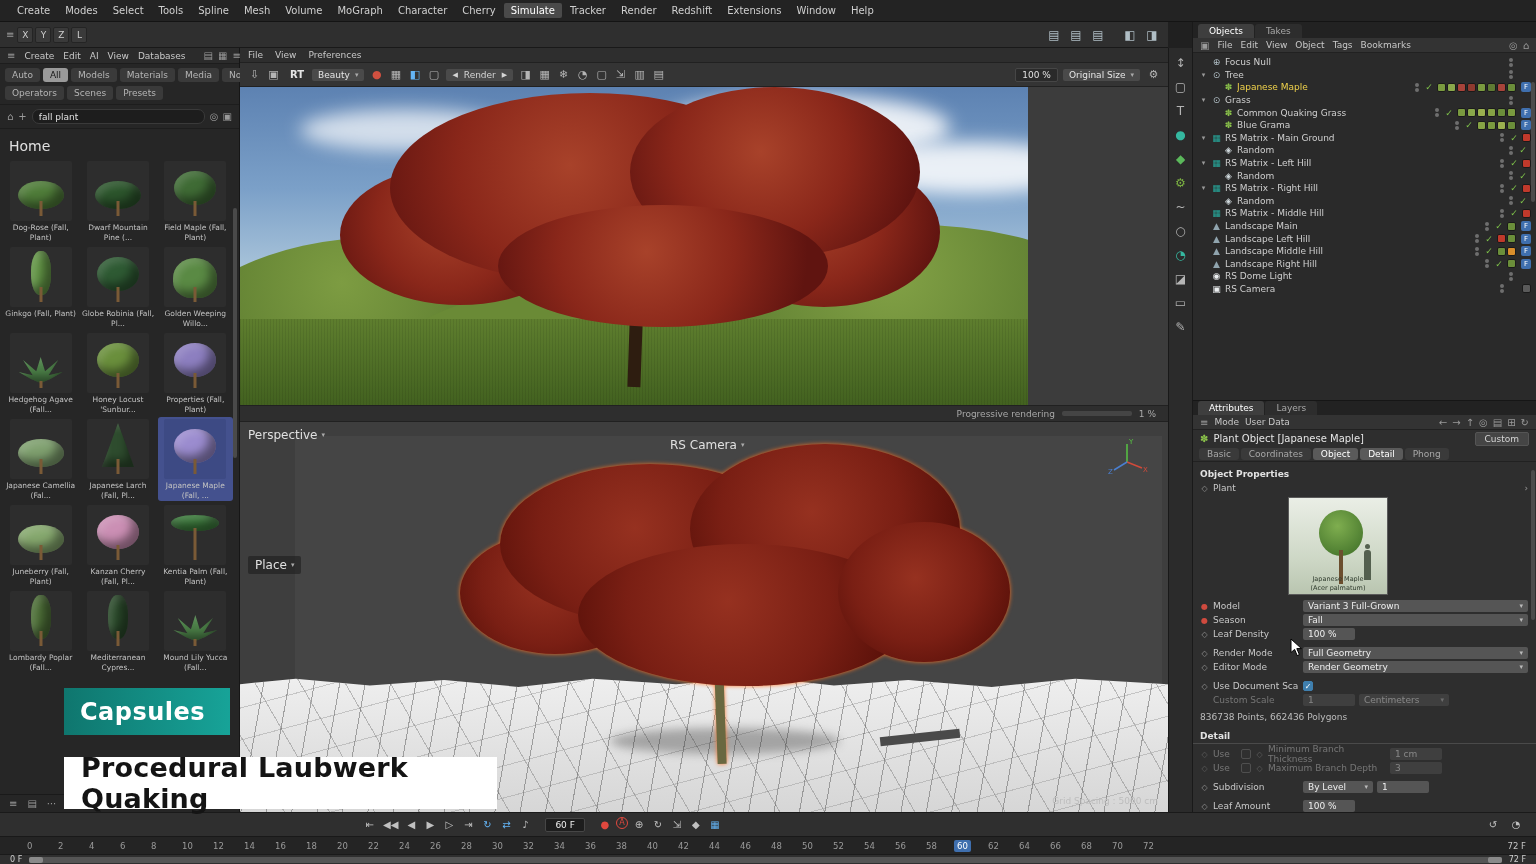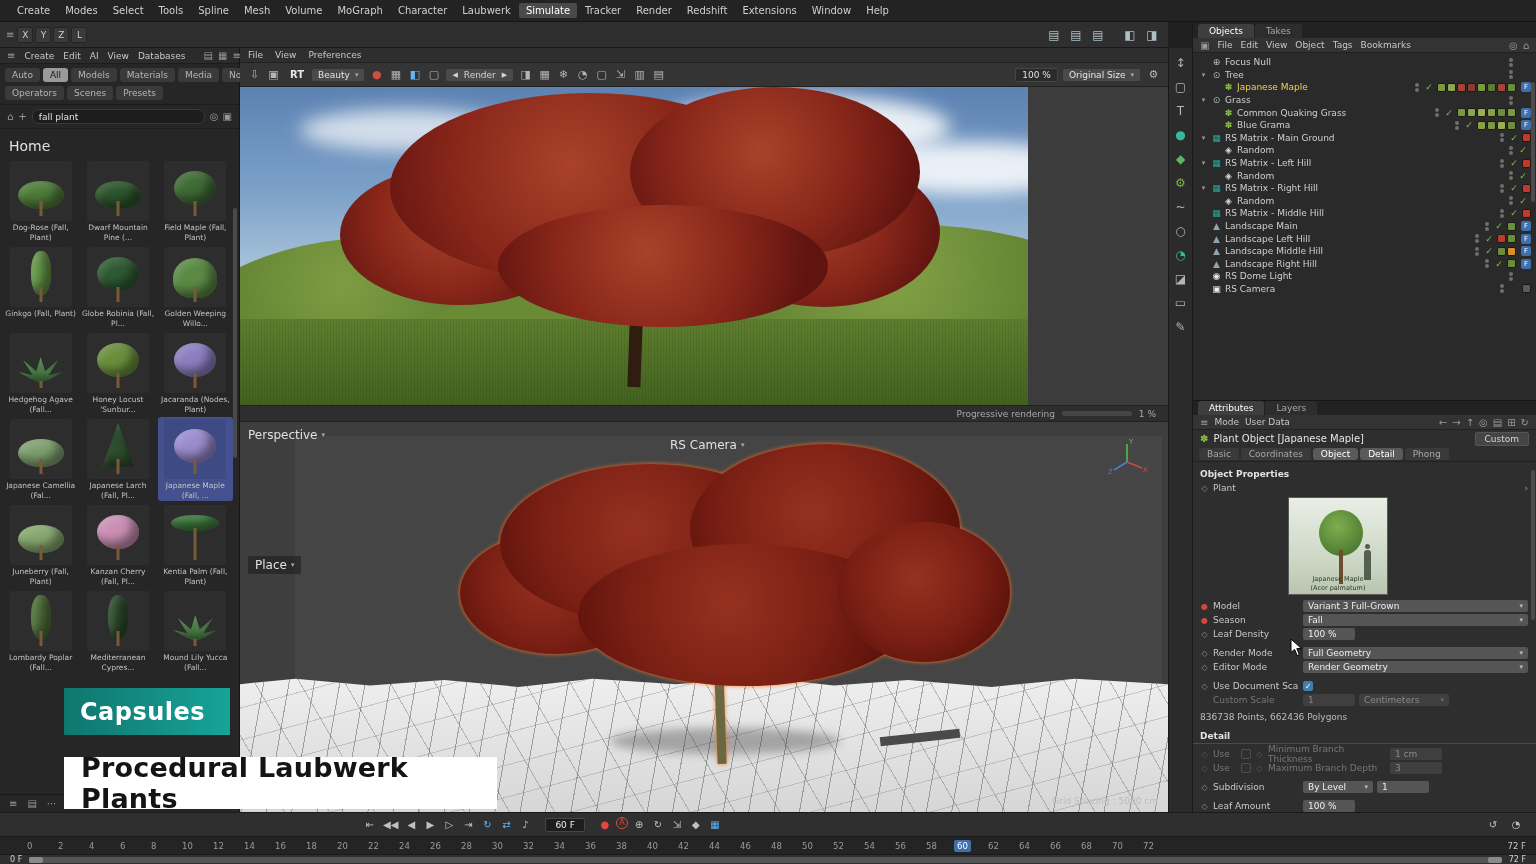--- a/index.html
+++ b/index.html
@@ -237,21 +237,21 @@
 
   <span class="mitem">Create</span>
       <span class="mitem">Modes</span>
       <span class="mitem">Select</span>
       <span class="mitem">Tools</span>
       <span class="mitem">Spline</span>
       <span class="mitem">Mesh</span>
       <span class="mitem">Volume</span>
       <span class="mitem">MoGraph</span>
       <span class="mitem">Character</span>
-      <span class="mitem">Laubwerk</span>
+      <span class="mitem">Cherry</span>
       <span class="mitem active">Simulate</span>
       <span class="mitem">Tracker</span>
       <span class="mitem">Render</span>
       <span class="mitem">Redshift</span>
       <span class="mitem">Extensions</span>
       <span class="mitem">Window</span>
       <span class="mitem">Help</span>
     </div>
 
   <div class="toolbar">
@@ -410,21 +410,21 @@
             <span class="trunk"></span>
           </div>
           <div class="plabel">Honey Locust 'Sunbur...</div>
         </div>
 
         <div class="pcell">
           <div class="pthumb round">
             <span class="foliage" style="--fc: #8d7fc0;"></span>
             <span class="trunk"></span>
           </div>
-          <div class="plabel">Jacaranda (Nodes, Plant)</div>
+          <div class="plabel">Properties (Fall, Plant)</div>
         </div>
 
         <div class="pcell">
           <div class="pthumb bush">
             <span class="foliage" style="--fc: #7fa06f;"></span>
             <span class="trunk"></span>
           </div>
           <div class="plabel">Japanese Camellia (Fal...</div>
         </div>
 
@@ -1196,17 +1196,17 @@
       </span>
     <span class="ruler-end">72 F</span>
   </div>
   <div class="rangebar">
     <span>0 F</span>
     <span class="rtrack"></span>
     <span>72 F</span>
   </div>
 
   <div class="capsules">Capsules</div>
-  <div class="banner">Procedural Laubwerk Plants</div>
+  <div class="banner">Procedural Laubwerk Quaking</div>
   <svg class="cursor" width="13" height="19" viewBox="0 0 13 19">
     <path d="M1 1 L1 14.5 L4.6 11.4 L7.2 17.6 L9.4 16.6 L6.8 10.6 L11.5 10.6 Z" fill="#fff" stroke="#000" stroke-width="1"></path>
   </svg>
 </div>
 
 </body></html>

